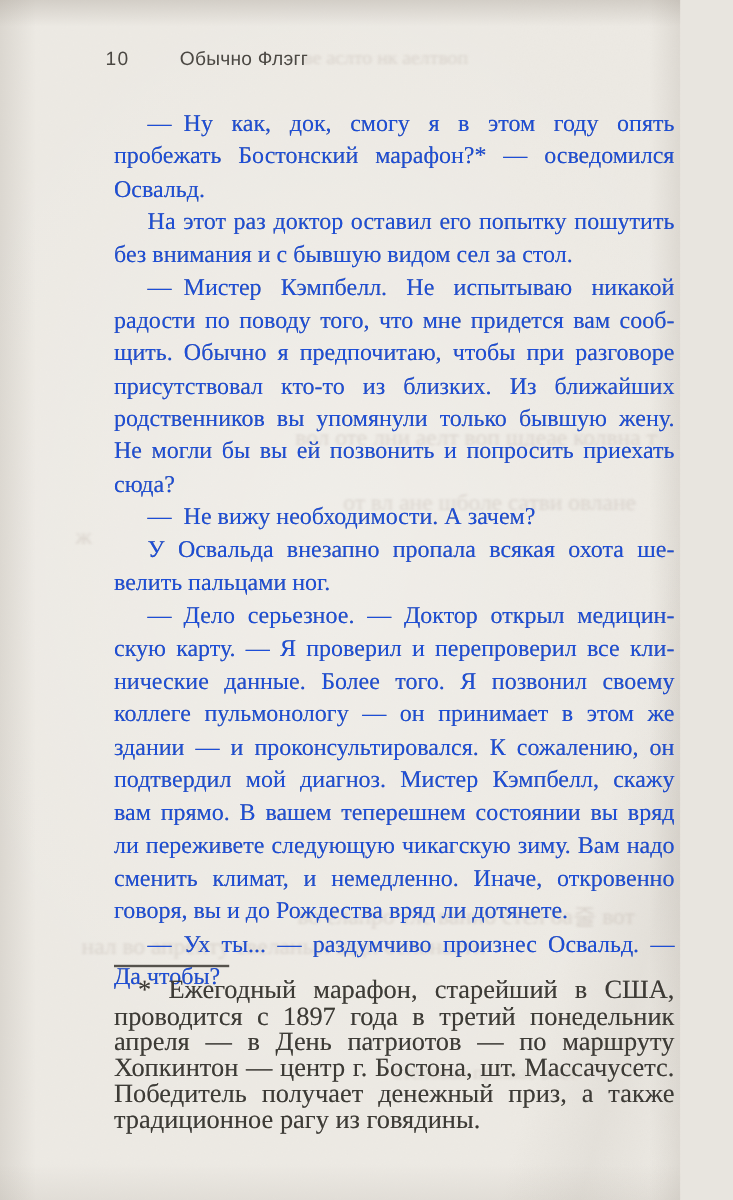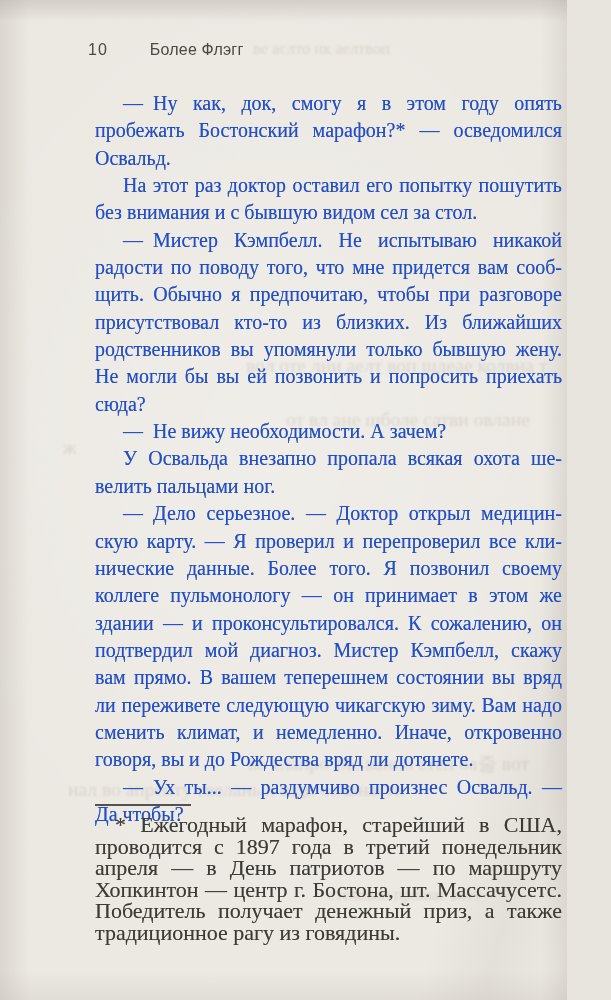--- a/index.html
+++ b/index.html
@@ -87,21 +87,21 @@
   <div class="ghost g2">от вл ане шболе сатви овлане</div>
   <div class="ghost g3">ж</div>
   <div class="ghost g4">во елапро тле ванио стел оа줄 вот</div>
   <div class="ghost g5">нал во апреиту свеланыл шдп оелвнасти</div>
   <div class="ghost g6">стелован прлшае воет</div>
 
   <div class="content">
 
     <div class="header">
       <span class="pnum">10</span>
-      <span class="rtitle">Более Флэгг</span>
+      <span class="rtitle">Обычно Флэгг</span>
     </div>
 
     <div class="bodytext">
       <p>— Ну как, док, смогу я в этом году опять пробежать Бостонский марафон?* — осведомился Освальд.</p>
       <p>На этот раз доктор оставил его попытку пошу­тить без внимания и с бывшую видом сел за стол.</p>
       <p>— Мистер Кэмпбелл. Не испытываю никакой радости по поводу того, что мне придется вам сооб­щить. Обычно я предпочитаю, чтобы при разгово­ре присутствовал кто-то из близких. Из ближай­ших родственников вы упомянули только бывшую жену. Не могли бы вы ей позвонить и попросить приехать сюда?</p>
       <p>— Не вижу необходимости. А зачем?</p>
       <p>У Освальда внезапно пропала всякая охота ше­велить пальцами ног.</p>
       <p>— Дело серьезное. — Доктор открыл медицин­скую карту. — Я проверил и перепроверил все кли­нические данные. Более того. Я позвонил своему коллеге пульмонологу — он принимает в этом же здании — и проконсультировался. К сожалению, он подтвердил мой диагноз. Мистер Кэмпбелл, скажу вам прямо. В вашем теперешнем состоянии вы вряд ли переживете следующую чикагскую зиму. Вам надо сменить климат, и немедленно. Иначе, откро­венно говоря, вы и до Рождества вряд ли дотянете.</p>
       <p>— Ух ты... — раздумчиво произнес Освальд. — Да чтобы?</p>

